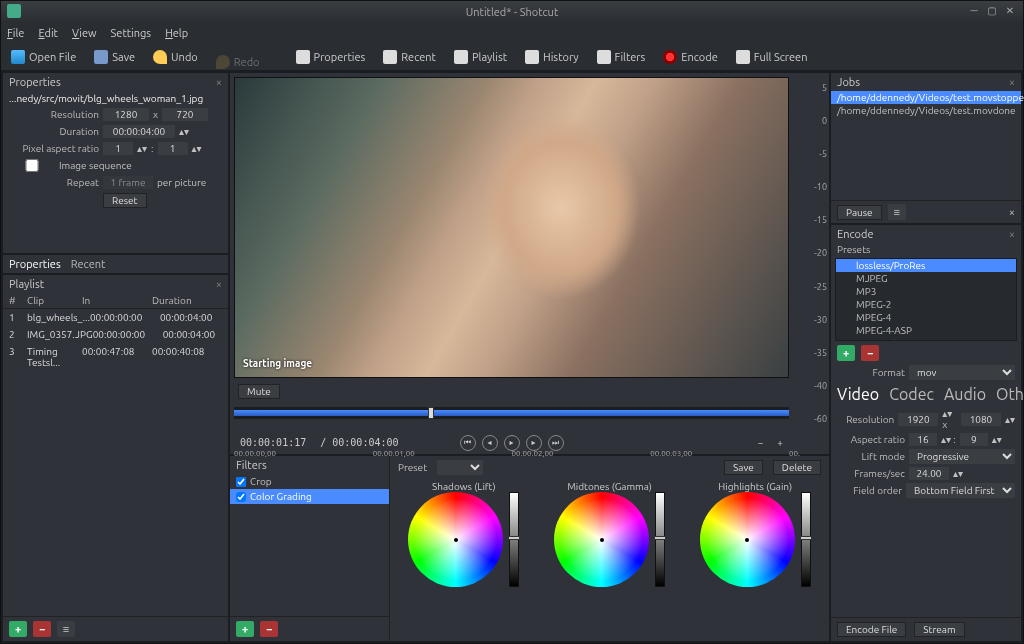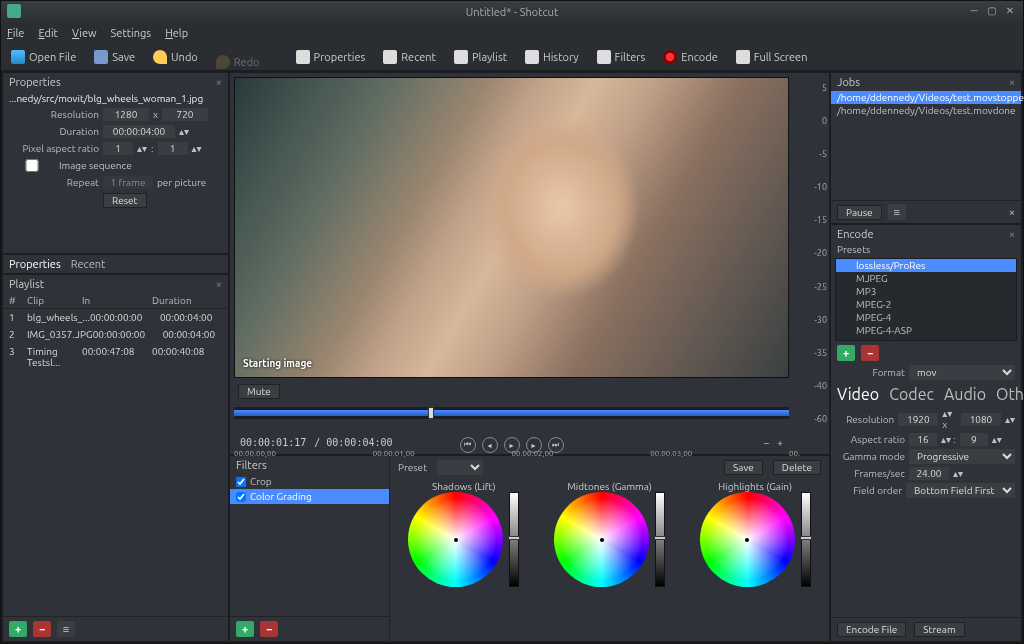--- a/index.html
+++ b/index.html
@@ -60,21 +60,21 @@
 .canvas { flex: 1; background: linear-gradient(120deg,#2a3a3c 0%,#5a6a60 20%,#9a8670 35%,#c0a088 42%,#d8b89a 50%,#c0a088 58%,#8a7060 70%,#3a4042 100%); position: relative; overflow: hidden; border: 1px solid #111; }
 .canvas .figure { position: absolute; left: 42%; top: 8%; width: 34%; height: 88%; background: radial-gradient(ellipse 60% 50% at 50% 40%, #e8c8a8 0%, #d0a888 50%, transparent 70%); border-radius: 50% 50% 40% 40%; filter: blur(2px); }
 .canvas .starting { position: absolute; left: 8px; bottom: 8px; font-size: 10px; color: #fff; font-weight: bold; text-shadow: 0 0 3px #000; }
 .ruler { width: 36px; display: flex; flex-direction: column; justify-content: space-between; padding: 10px 2px 30px; font-size: 9px; color: #aaa; text-align: right; }
 .viewer-foot { display: flex; align-items: center; justify-content: flex-start; padding: 6px 4px; }
 .scrub { height: 12px; background: #1a1d21; position: relative; margin: 2px 0; }
 .scrub .bar { position: absolute; left: 0; top: 3px; right: 0; height: 6px; background: linear-gradient(#4a8cff,#2a5cc0); }
 .scrub .thumb { position: absolute; top: 0; width: 6px; height: 12px; background: #ddd; border: 1px solid #333; }
 .time-ruler { height: 14px; position: relative; font-size: 8px; color: #aaa; }
 .time-ruler span { position: absolute; top: 0; margin-top: 28px; }
-.transport { display: flex; align-items: flex-start; gap: 8px; padding: 2px 6px; font-size: 10px; color: #ccc; }
+.transport { display: flex; align-items: center; gap: 14px; padding: 2px 6px; font-size: 10px; color: #ccc; }
 .transport .tc { font-family: monospace; }
 .transport .spacer { flex: 1; }
 .transport .ctrls { display: flex; gap: 6px; position: absolute; left: 50%; transform: translateX(-50%); }
 .transport { position: relative; }
 .circ { width: 16px; height: 16px; border: 1px solid #888; border-radius: 50%; display: flex; align-items: center; justify-content: center; font-size: 8px; cursor: pointer; color: #ccc; }
 
 .filters-panel { height: 185px; display: flex; background: #2f3238; }
 .filters-left { width: 160px; border-right: 1px solid #222; display: flex; flex-direction: column; }
 .filter-item { display: flex; align-items: center; gap: 4px; padding: 2px 6px; font-size: 10px; cursor: pointer; }
 .filter-item.sel { background: #4a8cff; color: #fff; }
@@ -457,21 +457,21 @@
               <span>▴▾</span>
             </div>
           <div class="enc-row">
               <label>Aspect ratio</label>
             <input class="n" style="width: 28px;" value="16">
               <span>▴▾ :</span>
             <input class="n" style="width: 28px;" value="9">
               <span>▴▾</span>
             </div>
           <div class="enc-row">
-              <label>Gamma mode</label>
+              <label>Lift mode</label>
             <select style="flex:1"><option>Progressive</option></select>
             </div>
           <div class="enc-row">
               <label>Frames/sec</label>
             <input class="n" value="24.00" style="">
               <span>▴▾</span>
             </div>
           <div class="enc-row">
               <label>Field order</label>
             <select style="flex:1"><option>Bottom Field First</option></select>

